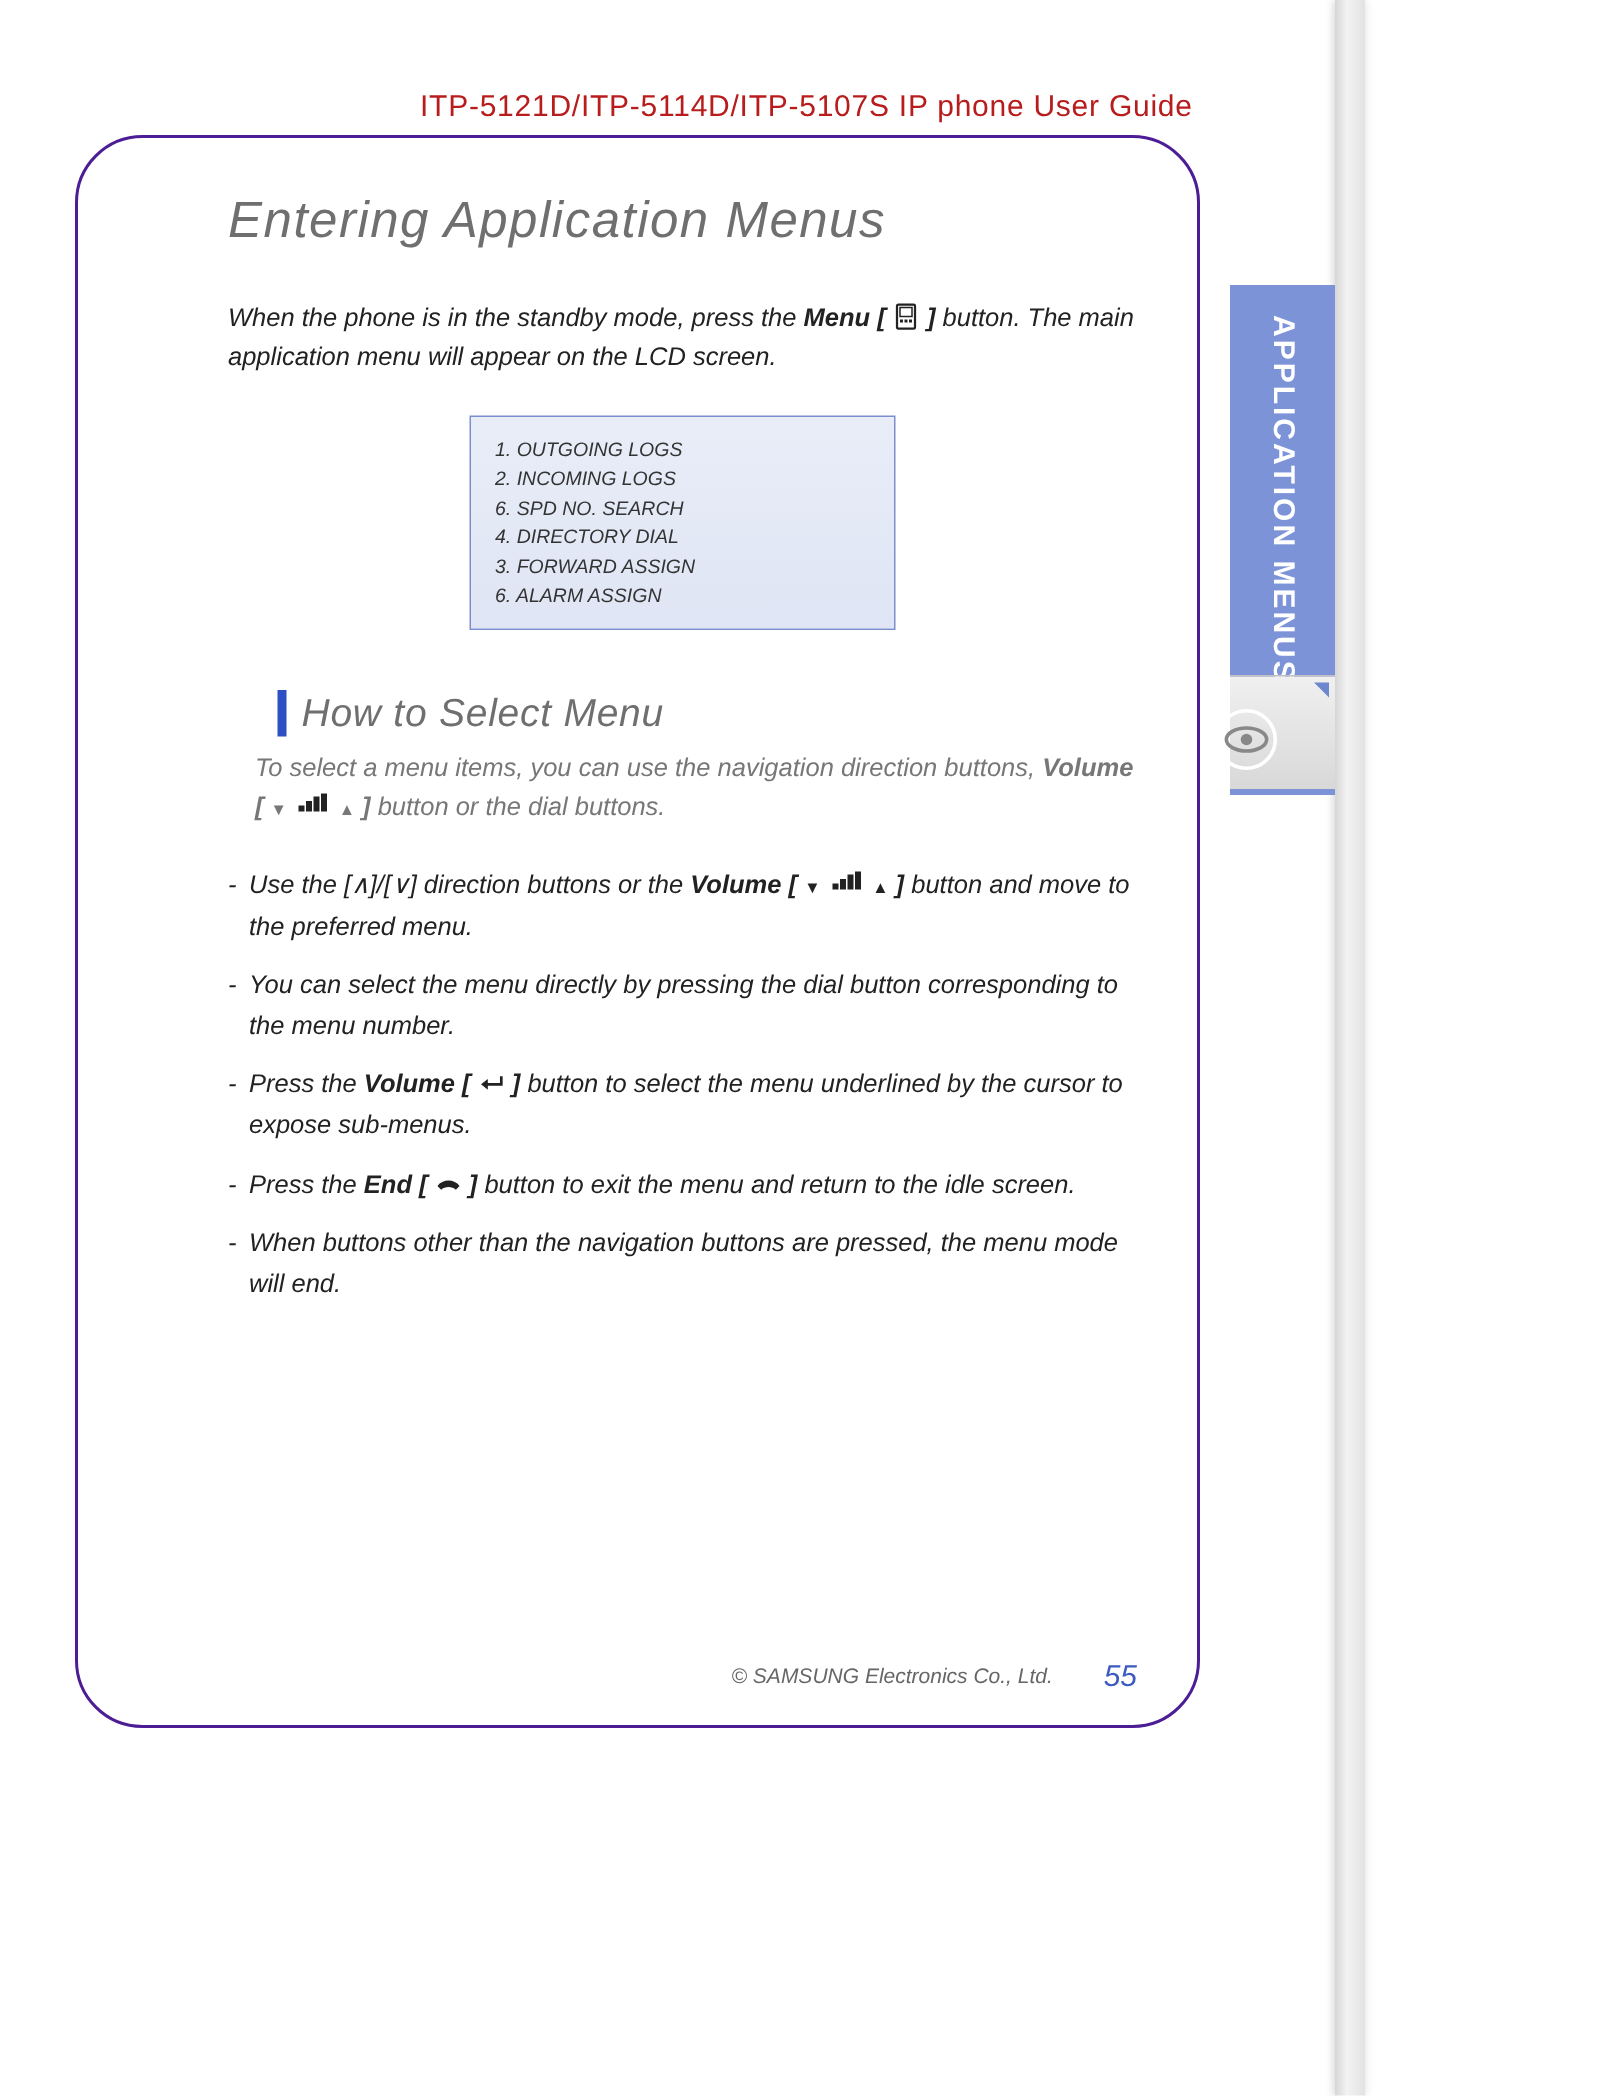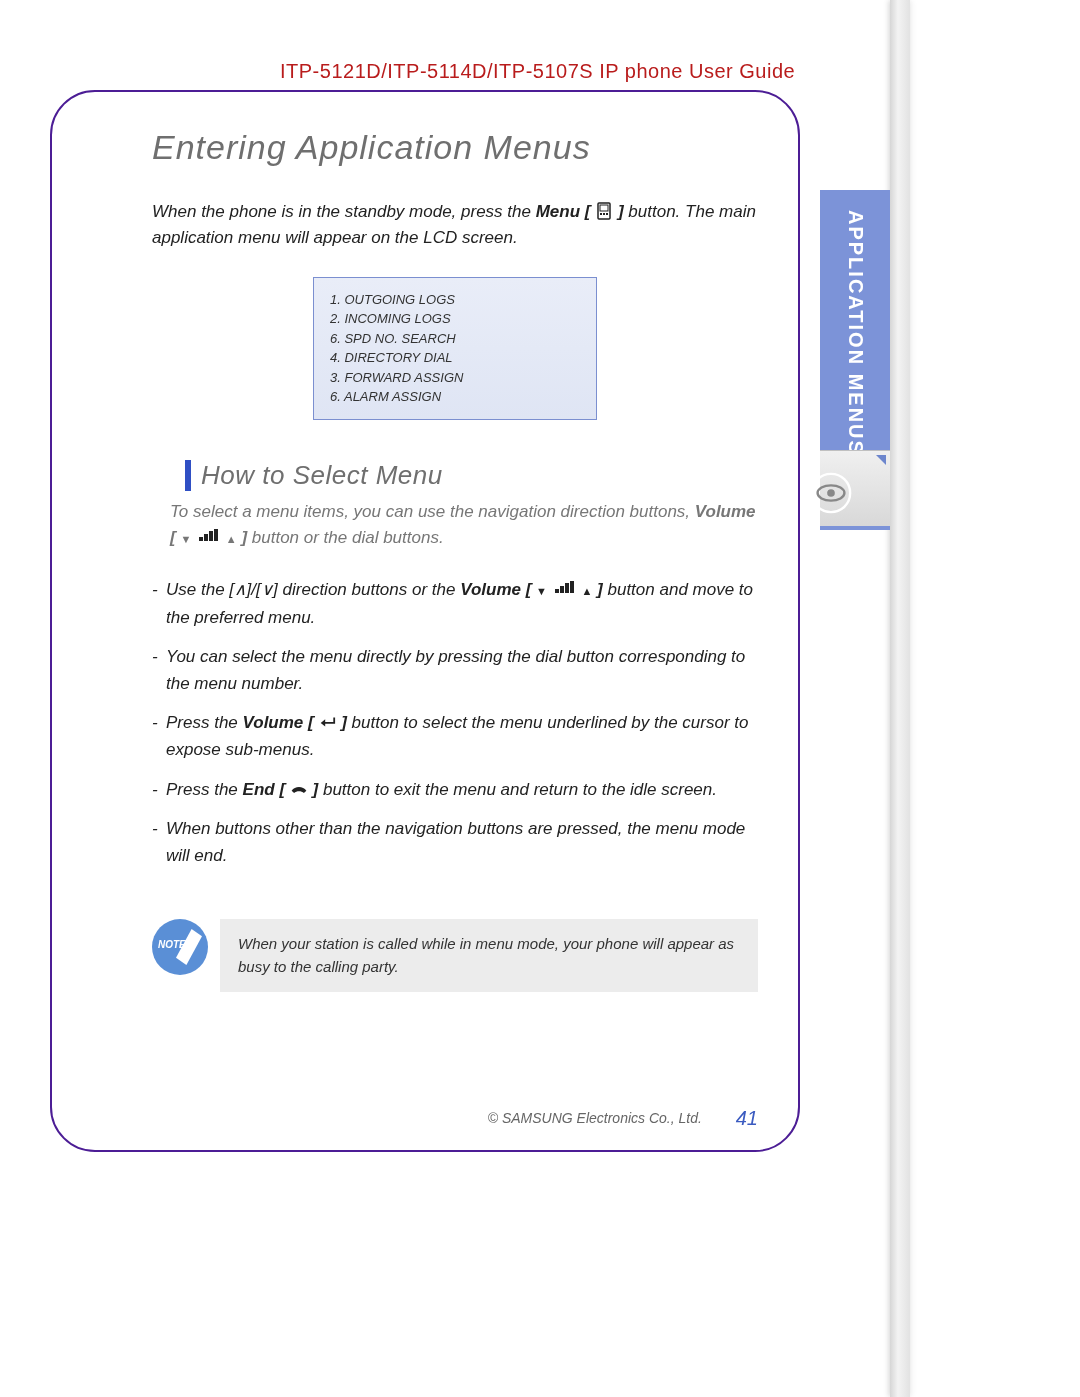--- a/index.html
+++ b/index.html
@@ -333,25 +333,18 @@
         <b> ]</b>
         <span> button to exit the menu and return to the idle screen.</span>
       </div>
     </div>
     <div class="row">
       <div class="dash">-</div>
       <div>When buttons other than the navigation buttons are pressed, the menu mode will end.</div>
     </div>
   </div>
 
-  <div class="note-wrap">
-    <div class="note-icon">
-      <div class="note-icon-text">NOTE</div>
-      <div class="note-pencil"></div>
-    </div>
-    <div class="note-text-box">When your station is called while in menu mode, your phone will appear as busy to the calling party.</div>
-  </div>
 
   <div class="footer">
     <span>© SAMSUNG Electronics Co., Ltd.</span>
-    <span class="page-num">41</span>
+    <span class="page-num">55</span>
   </div>
 </div>
 
 </body></html>

